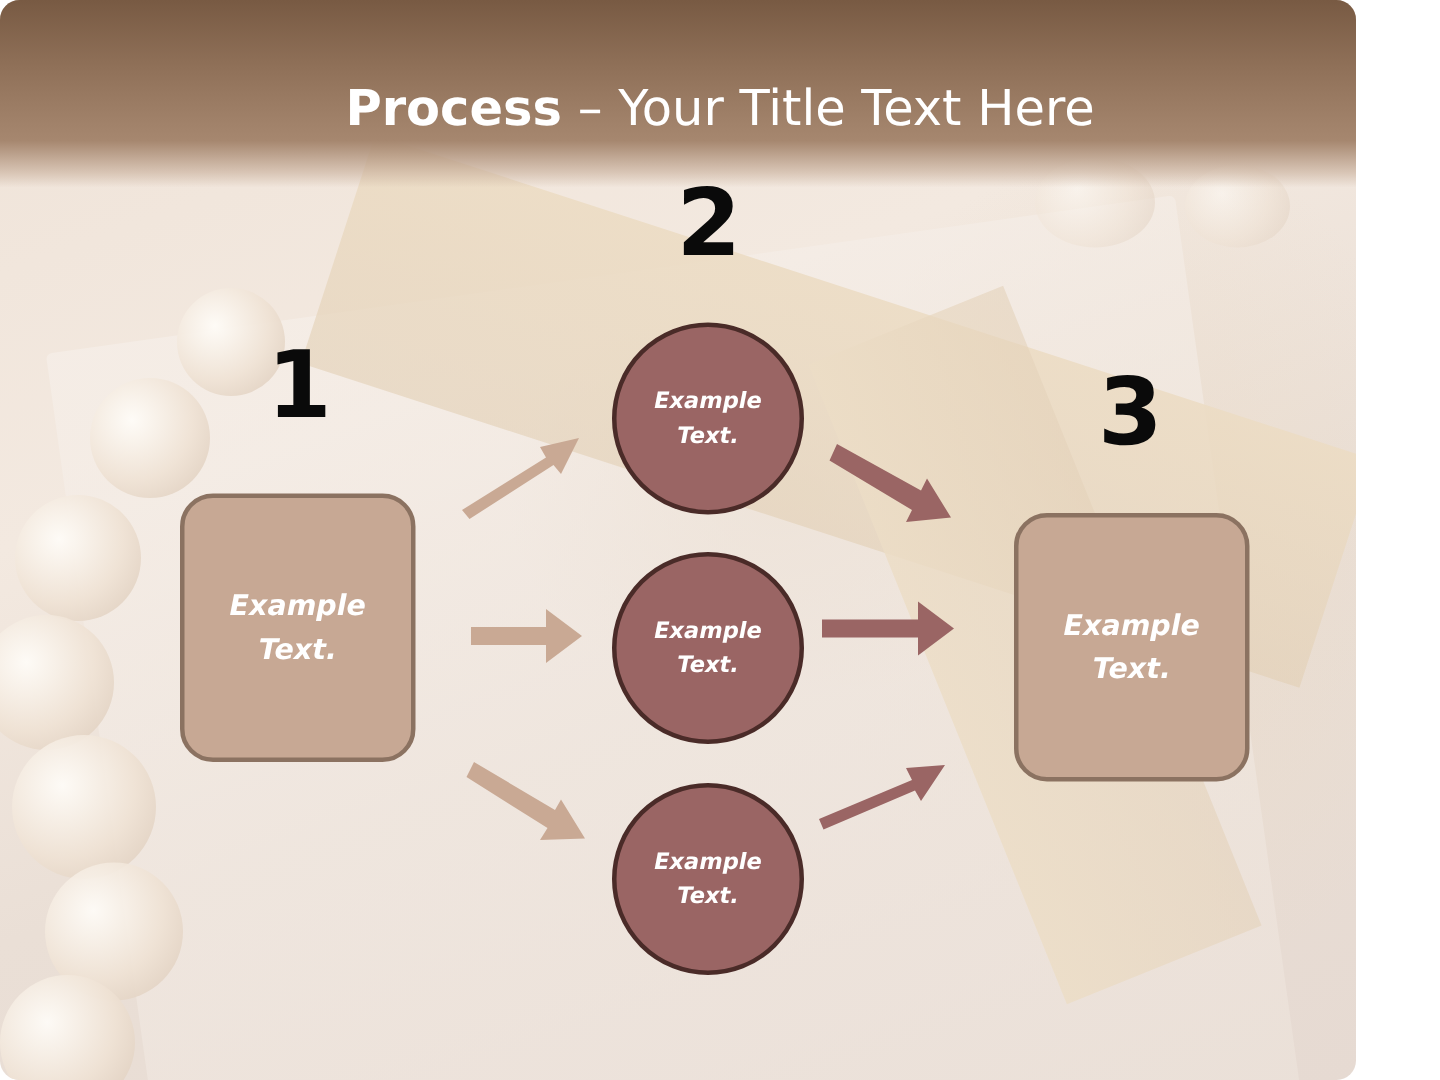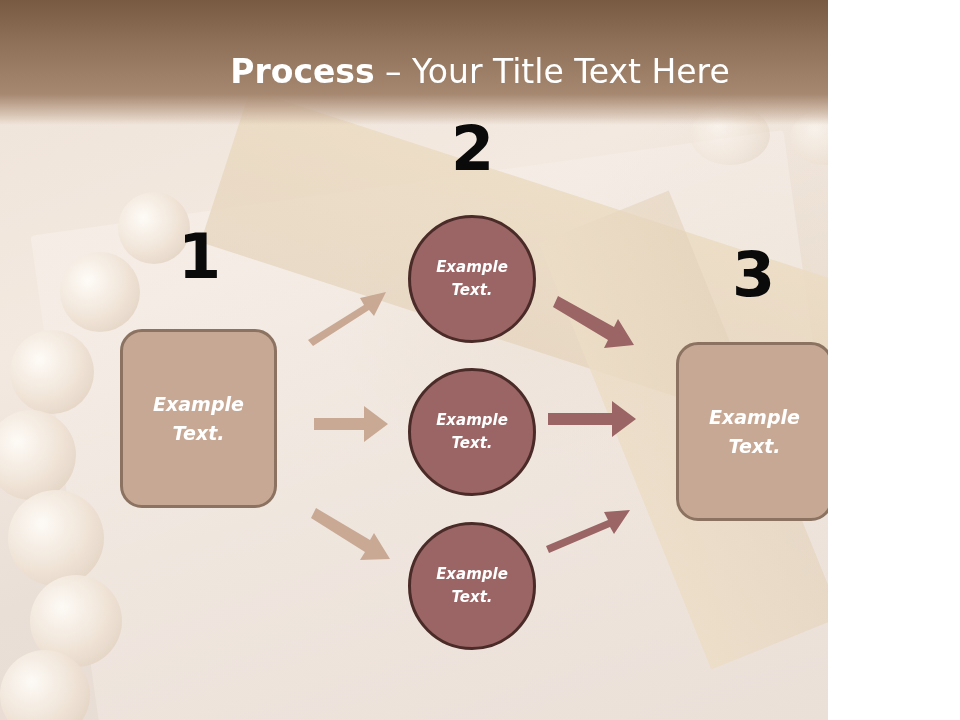--- a/index.html
+++ b/index.html
@@ -1,21 +1,21 @@
 <!DOCTYPE html>
 <html><head>
 <meta charset="utf-8">
 <style>
   html,body{margin:0;padding:0;}
   body{width:960px;height:720px;overflow:hidden;font-family:"DejaVu Sans",sans-serif;}
-  .slide{position:relative;width:828px;height:720px;overflow:hidden;
+  .slide{position:relative;width:904px;height:720px;overflow:hidden;
     background:
       radial-gradient(ellipse 260px 200px at 520px 330px, rgba(220,200,175,0.55), rgba(0,0,0,0) 70%),
       radial-gradient(ellipse 300px 420px at 760px 380px, rgba(235,220,200,0.6), rgba(0,0,0,0) 70%),
-      linear-gradient(160deg,#efe3d8 0%,#f3e9e0 35%,#eadfd6 60%,#e6dad2 100%);}
+      linear-gradient(160deg,#efe3d8 0%,#f3e9e0 35%,#eadfd6 60%,#e6dad2 100%); border-radius: 13px;}
   .bg-paper{position:absolute;left:70px;top:180px;width:760px;height:620px;background:linear-gradient(170deg,#f6efe9,#ece2da);transform:rotate(-8deg);opacity:0.7;border-radius:4px;}
   .bg-ribbon{position:absolute;left:250px;top:90px;width:700px;height:160px;background:linear-gradient(180deg,rgba(236,220,196,0.9),rgba(226,207,180,0.6));transform:rotate(18deg);transform-origin:left top;}
   .bg-ribbon2{position:absolute;left:620px;top:200px;width:140px;height:460px;background:linear-gradient(90deg,rgba(236,221,198,0.85),rgba(228,210,186,0.6));transform:rotate(-22deg);}
   .pearl{position:absolute;border-radius:50%;background:radial-gradient(circle at 35% 35%,#fffdf9,#efe2d4 55%,#d9c7b6 100%);opacity:0.9;}
   .header{position:absolute;left:0;top:0;width:960px;height:125px;
     background:linear-gradient(180deg,#785a43 0%,#8f7058 35%,#a6876f 75%,rgba(200,175,155,0.6) 92%,rgba(240,228,218,0) 100%);}
   .title{position:absolute;left:0;top:52px;width:960px;text-align:center;color:#ffffff;font-family:"DejaVu Sans",sans-serif;font-size:33px;}
   .title b{font-weight:bold;}
   .num{position:absolute;font-family:"DejaVu Sans",sans-serif;font-weight:bold;font-size:62px;color:#0a0a0a;line-height:1;}
   .box{position:absolute;background:#c7a894;border:3px solid #8b7261;border-radius:22px;box-sizing:border-box;display:flex;align-items:center;justify-content:center;text-align:center;color:#ffffff;font-style:italic;font-weight:bold;font-size:19px;line-height:29px;}

